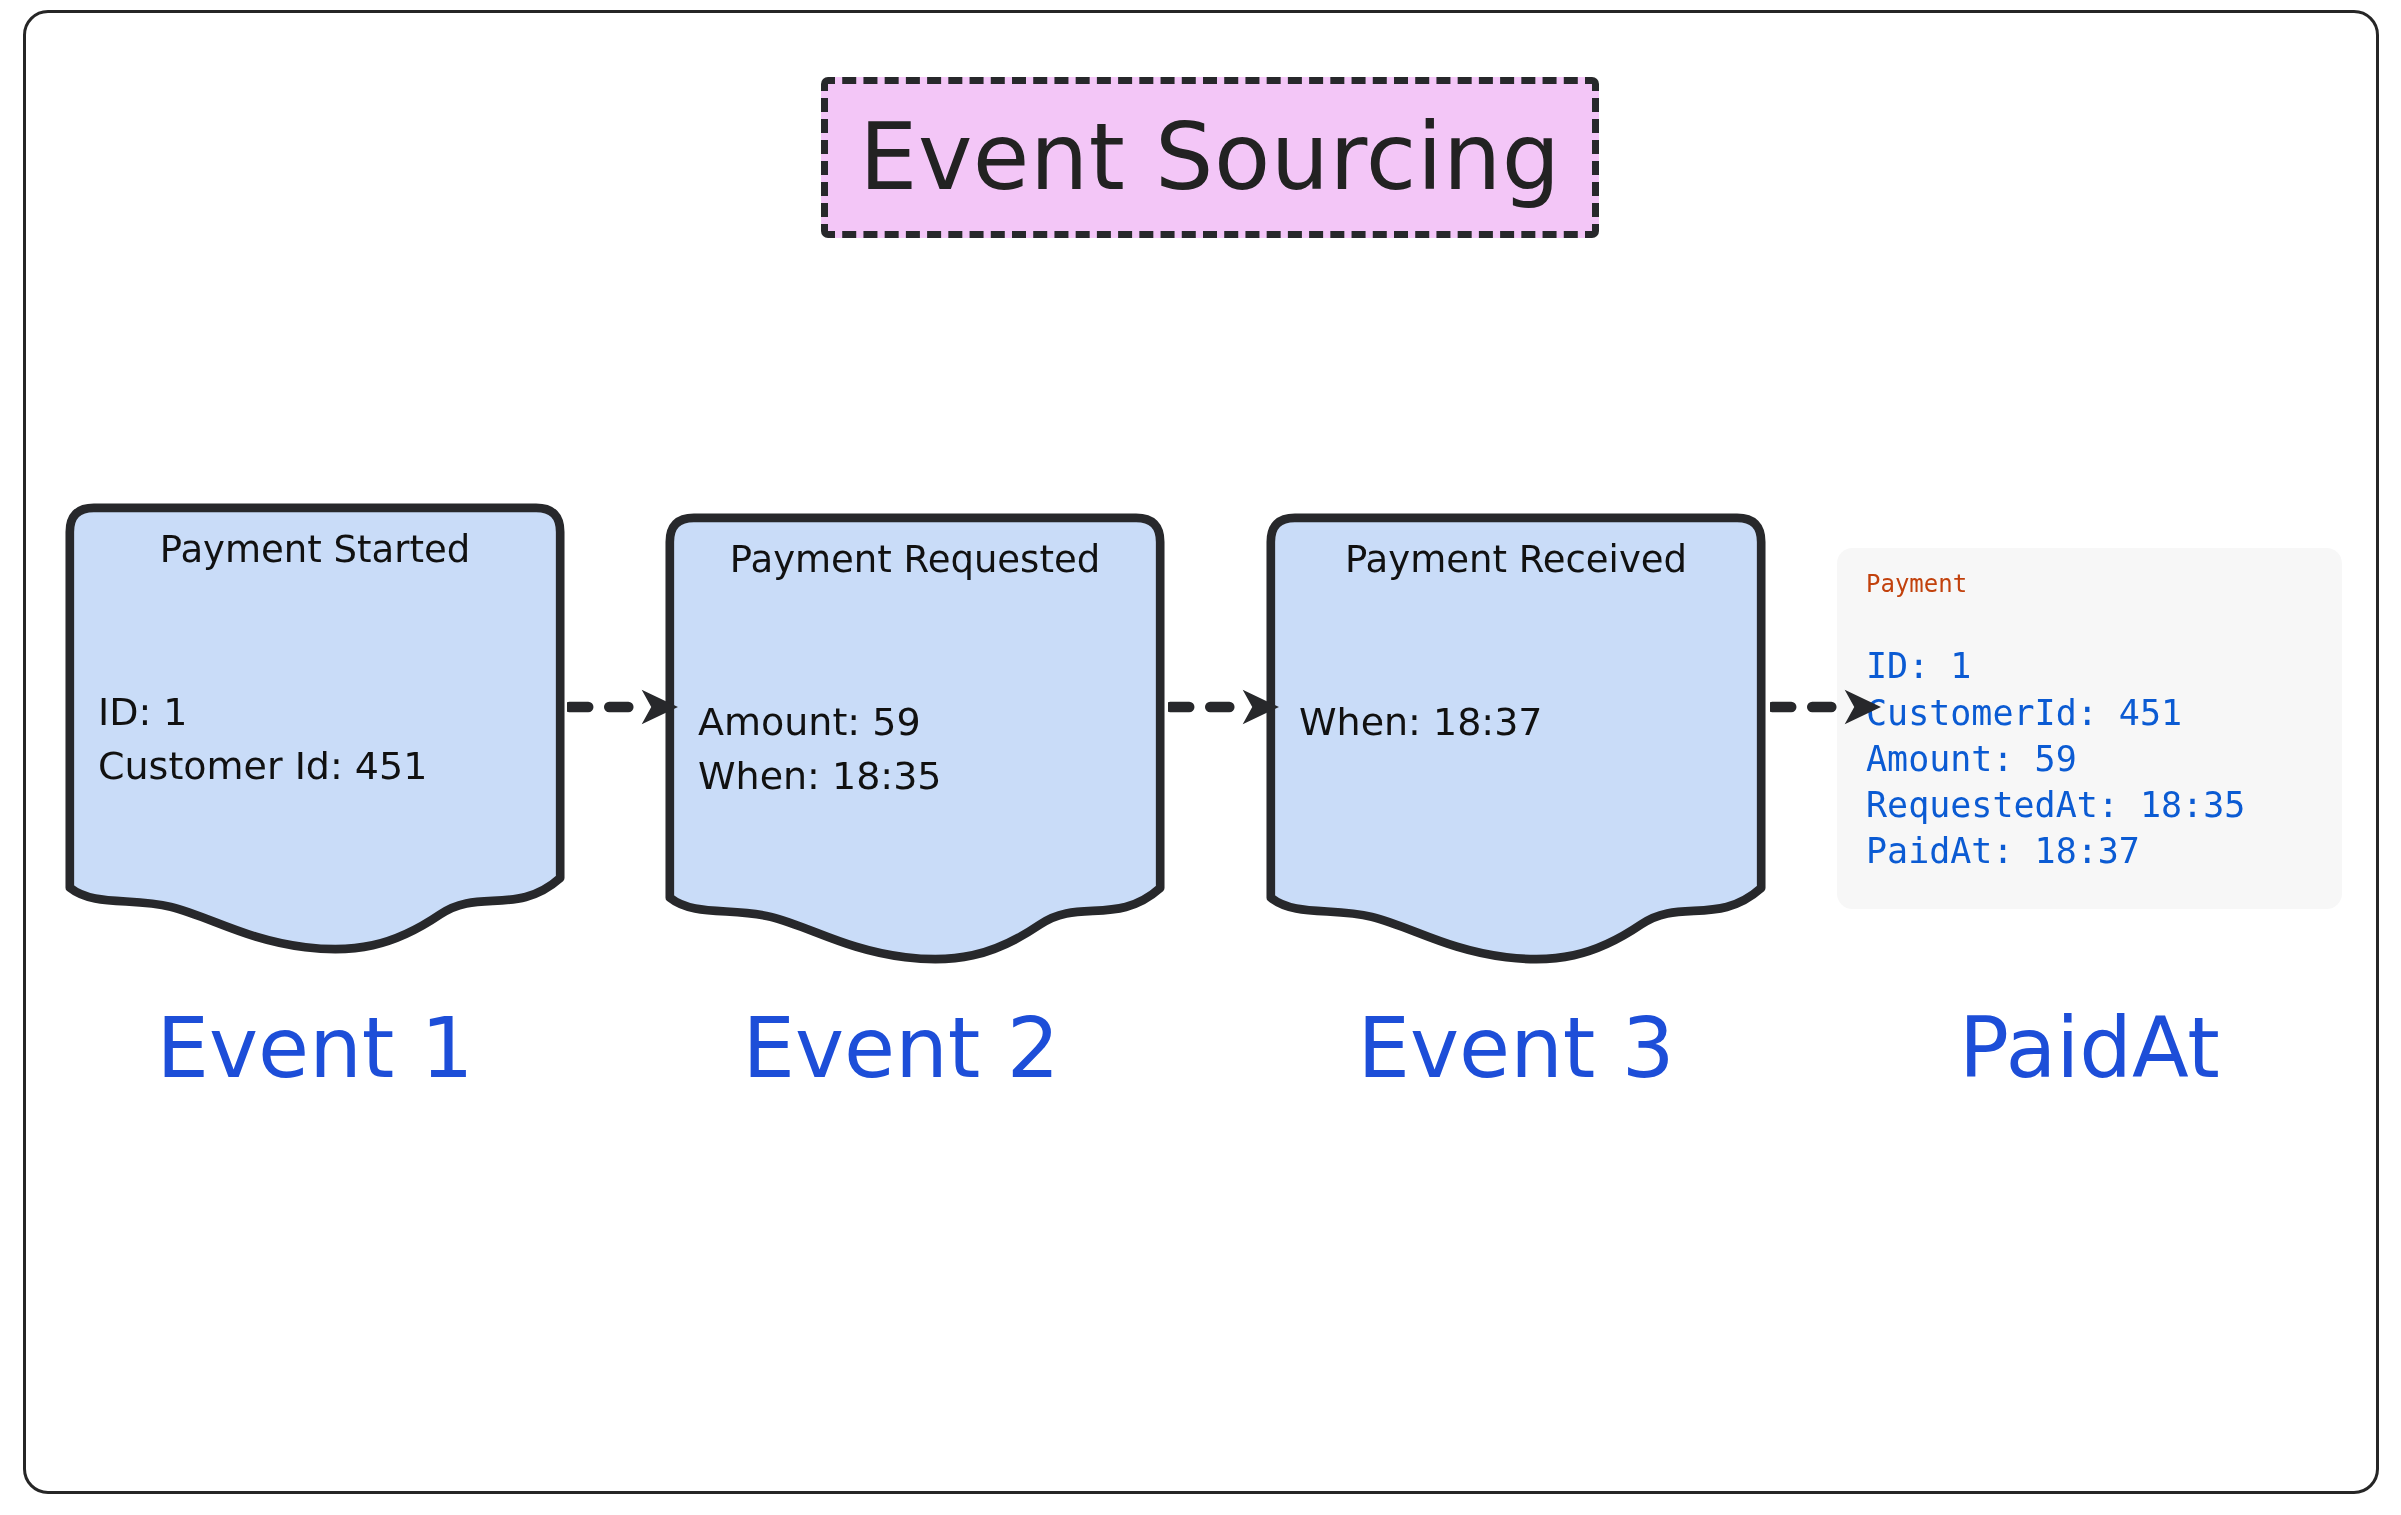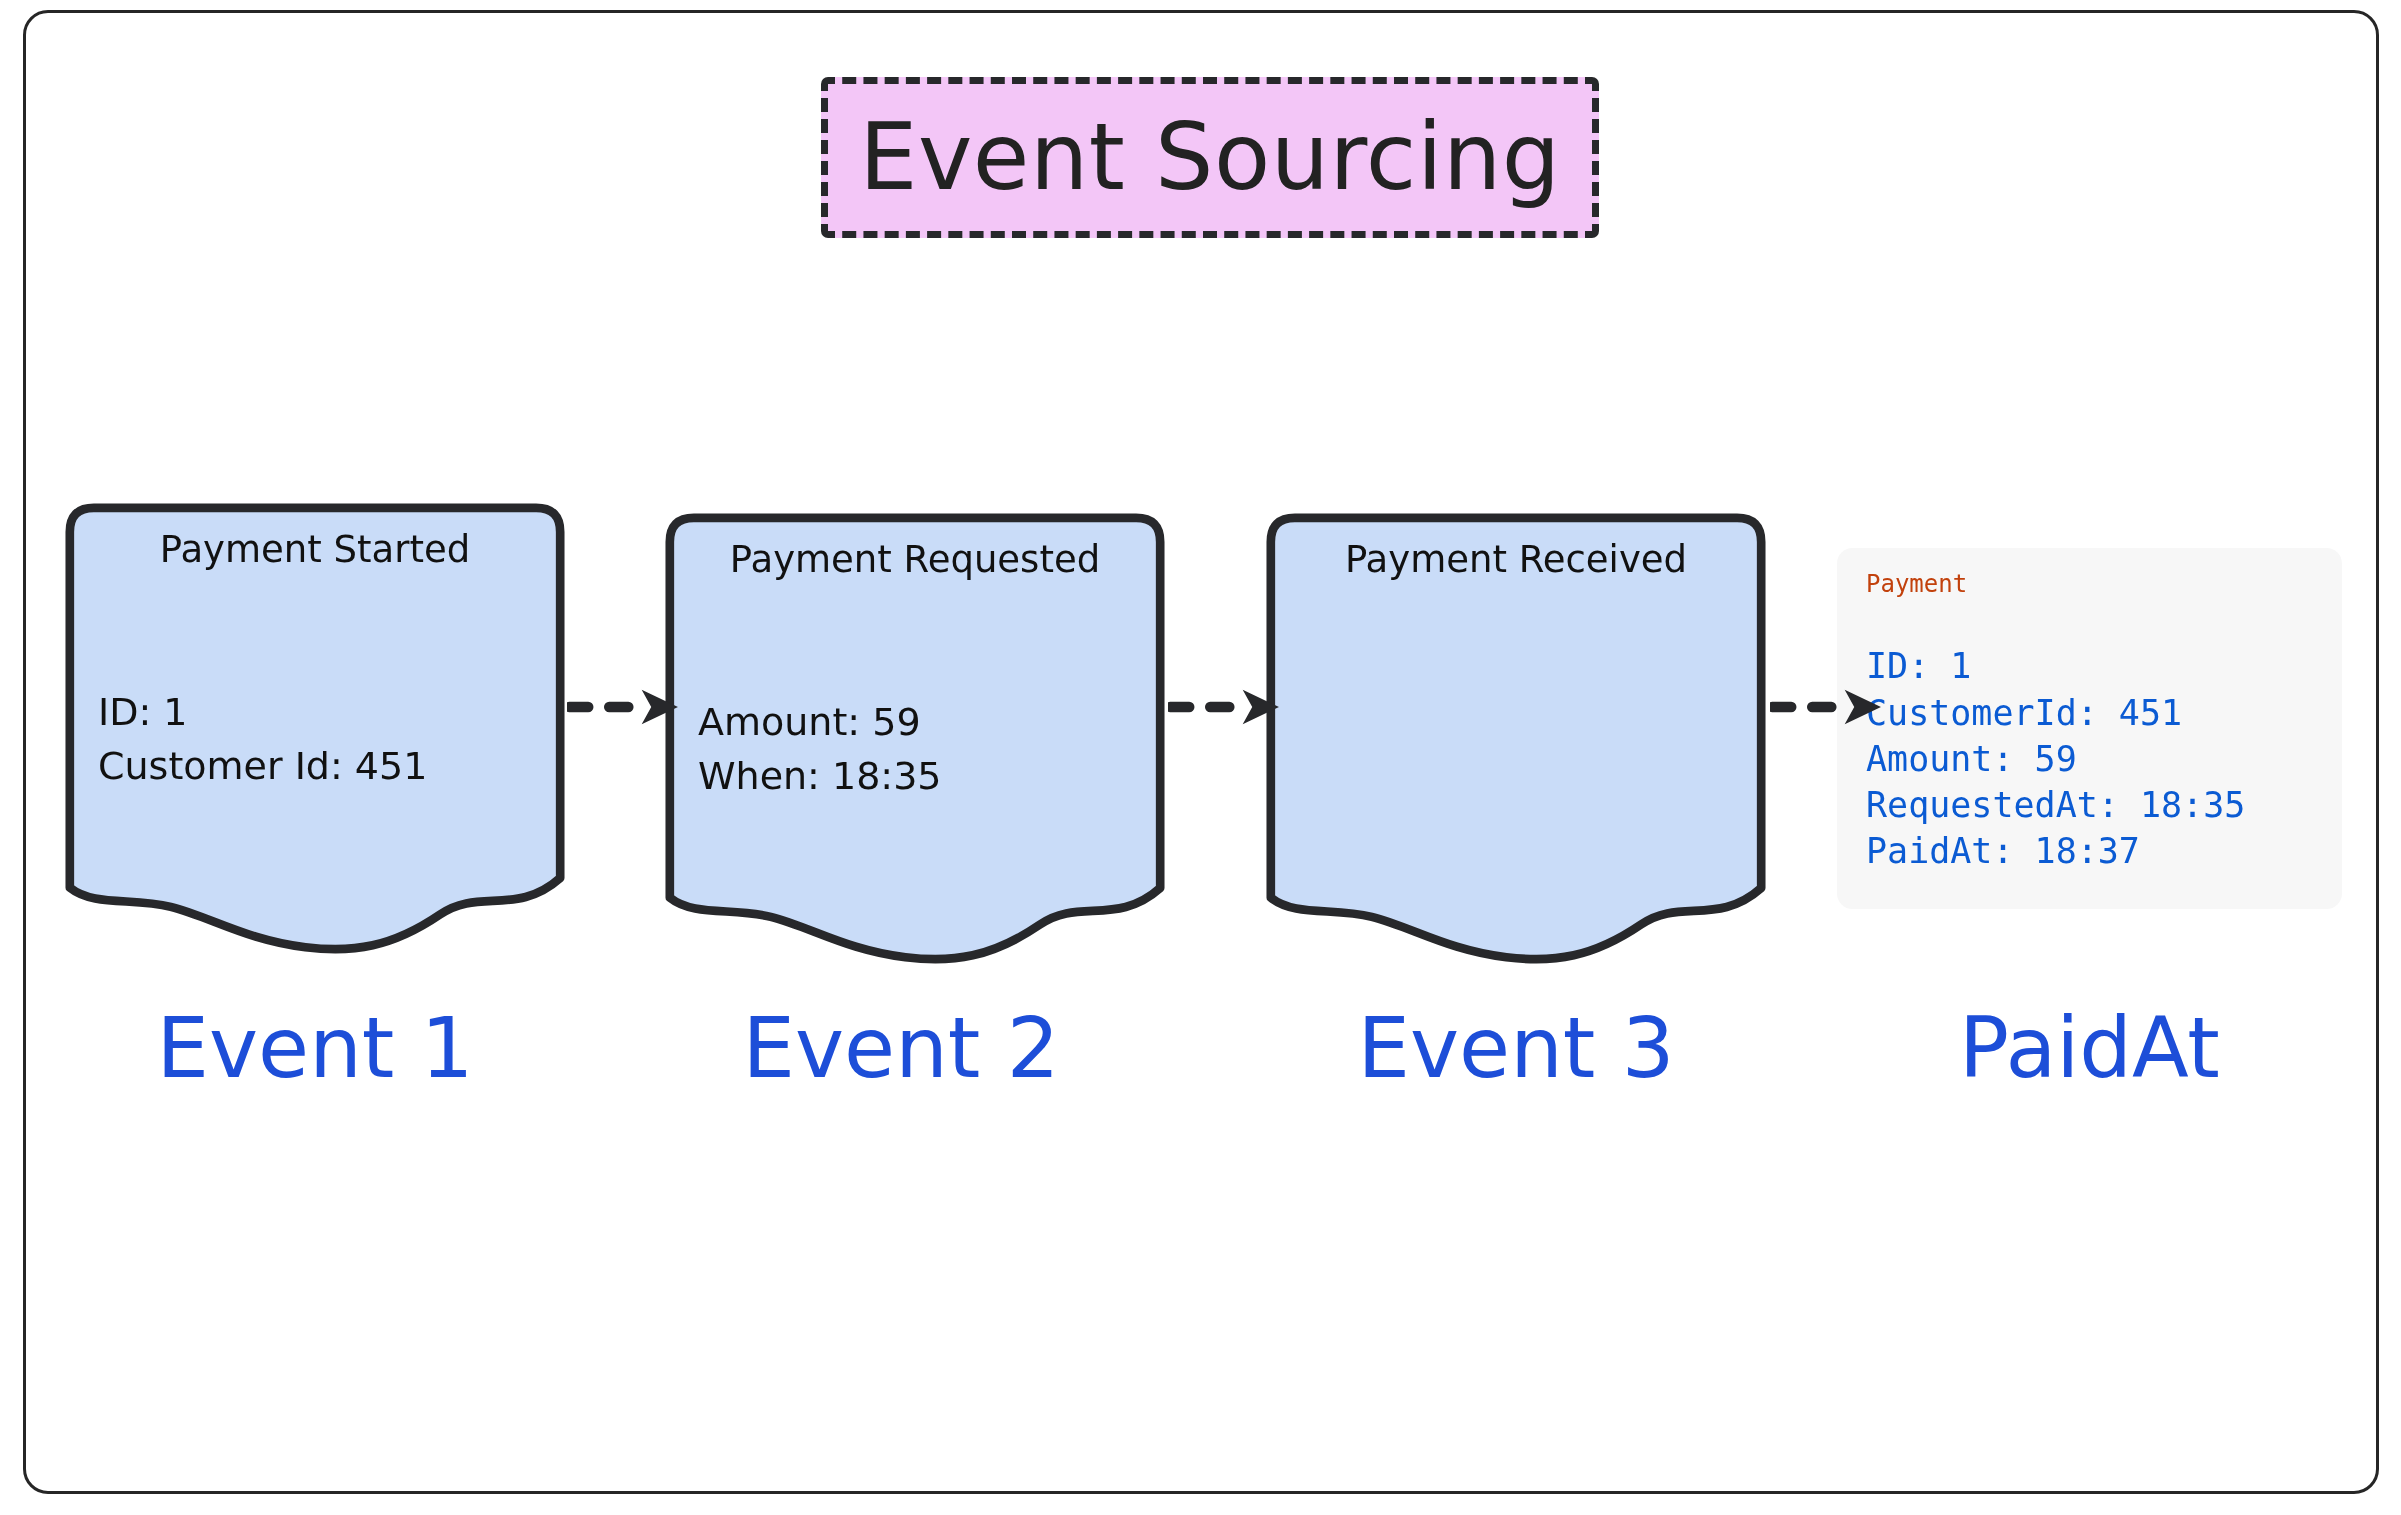--- a/index.html
+++ b/index.html
@@ -216,20 +216,23 @@
     <svg class="doc-svg" viewBox="0 0 520 470">
       <path d="M 5,30 Q 5,5 30,5 L 490,5 Q 515,5 515,30 L 515,390
                C 470,430 430,400 390,428
                C 340,462 300,468 250,462
                C 190,455 150,430 110,420
                C 70,410 30,420 5,400 Z" fill="#c9dcf8" stroke="#27282b" stroke-width="9" stroke-linejoin="round"></path>
     </svg>
     <div class="event-body">
       <div class="event-title">Payment Received</div>
     </div>
+    <div class="event-fields">
+      <div class="event-field">When: 18:37</div>
+    </div>
   </div>
 
   <div id="state-card">
     <div id="state-heading">Payment</div>
     <div class="state-field">ID: 1</div>
     <div class="state-field">CustomerId: 451</div>
     <div class="state-field">Amount: 59</div>
     <div class="state-field">RequestedAt: 18:35</div>
     <div class="state-field">PaidAt: 18:37</div>
   </div>

